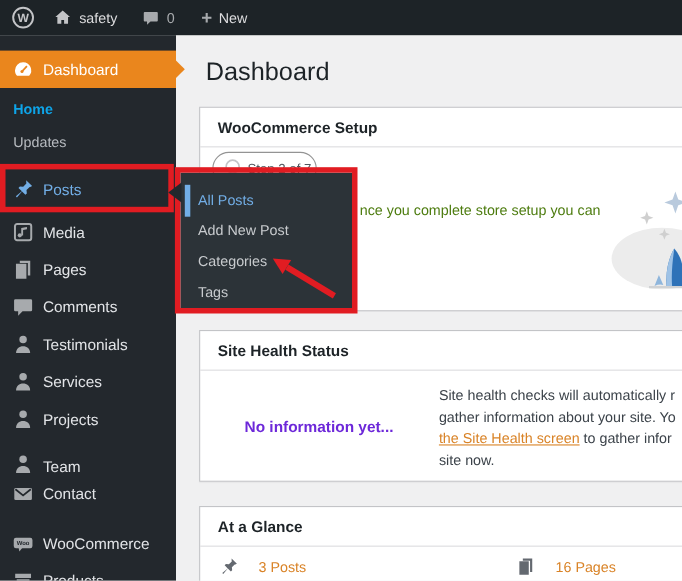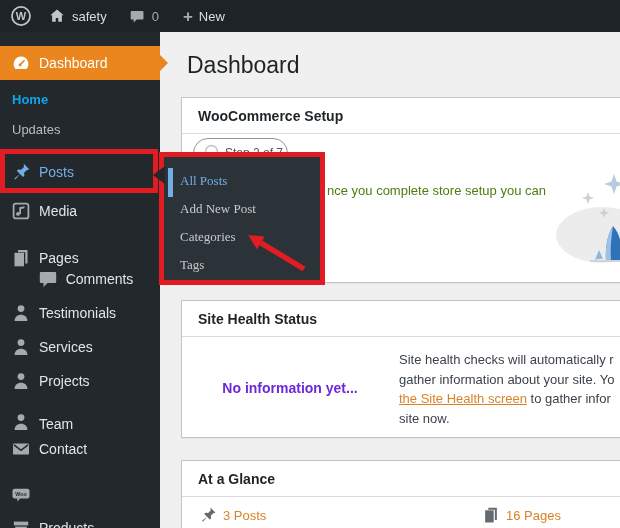--- a/index.html
+++ b/index.html
@@ -30,33 +30,33 @@
   .m-dashboard::after {
     content:""; position:absolute; right:-8px; top:50%; margin-top:-8px;
     border-top:8px solid transparent; border-bottom:8px solid transparent; border-left:8px solid #ea861d;
   }
   .m-sub { padding-left:12px; font-size:13px; color:#b8bcc1; }
   .m-home { top:54px; height:26px; color:#0ea5e9; font-weight:bold; }
   .m-updates { top:84px; height:26px; }
   .m-posts { top:122px; height:36px; color:#72aee6; }
   .m-posts .micon { color:#72aee6; }
   .m-media { top:162px; height:34px; }
-  .m-pages { top:209px; height:34px; }
-  .m-comments { top:230px; height:34px;justify-content:center; }
+  .m-pages { top:196px; height:34px; }
+  .m-comments { top:230px; height:34px; }
   .m-testimonials { top:264px; height:34px; }
   .m-services { top:298px; height:34px; }
   .m-projects { top:332px; height:34px; }
   .m-team { top:366px; height:34px;align-items:flex-end; }
   .m-contact { top:400px; height:34px; }
   .m-woocommerce { top:445px; height:34px; }
   .m-products { top:479px; height:34px; }
 
   
   .flyout { position:absolute; left:164px; top:157px; width:156px; height:123px; background:#2c3338; z-index:5; }
-  .flyout-item { position:absolute; left:16px; height:28px; display:flex; align-items:center; font-size:13px; color:#c8cbce; cursor:pointer; white-space:nowrap;font-family:Liberation Serif, serif; }
+  .flyout-item { position:absolute; left:16px; height:28px; display:flex; align-items:center; font-size:13px; color:#c8cbce; cursor:pointer; white-space:nowrap; }
   .fi-0 { top:10px; color:#72aee6; }
   .fi-1 { top:38px; }
   .fi-2 { top:66px; }
   .fi-3 { top:94px; }
   .flyout-bar { position:absolute; left:4px; top:11px; width:5px; height:29px; background:#72aee6; }
   .flyout-notch {
     position:absolute; left:153px; top:166px; width:0; height:0; z-index:12;
     border-top:9px solid transparent; border-bottom:9px solid transparent; border-right:12px solid #23282d;
   }
 
@@ -74,26 +74,26 @@
     display:flex; align-items:center; gap:6px; padding:0 10px;
     font-size:12px; color:#50575e; white-space:nowrap; z-index:2;
   }
   .woo-fragment { position:absolute; left:145px; top:85px; font-size:13px; color:#4d7c0f; white-space:nowrap; }
   .woo-illustration { position:absolute; left:364px; top:68px; width:96px; height:112px; }
 
   .health-left { position:absolute; left:8px; top:37px; width:200px; height:100px; display:flex; align-items:center; justify-content:center; font-size:14px; font-weight:bold; color:#6d28d9; }
   .health-right { position:absolute; left:217px; top:49px; font-size:13px; line-height:19.5px; color:#3c434a; white-space:nowrap; }
   .health-link { color:#d98327; text-decoration:underline; cursor:pointer; }
 
-  .glance-item { position:absolute; display:flex; align-items:center; gap:6px; top:45px; }
+  .glance-item { position:absolute; display:flex; align-items:center; gap:18px; top:45px; }
   .glance-item .gicon { width:18px; height:18px; color:#646970; }
   .glance-item .gicon svg { width:18px; height:18px; display:block; }
   .glance-link { color:#d98327; font-size:13px; cursor:pointer; }
   .gi-posts { left:17px; }
-  .gi-pages { left:300px; }
+  .gi-pages { left:287px; }
 
   
   .anno-box { position:absolute; border:5px solid #e11c22; z-index:10; pointer-events:none; }
   .anno-posts { left:0; top:149px; width:158px; height:44px; }
   .anno-flyout { left:159px; top:152px; width:166px; height:133px; }
   .anno-arrow { position:absolute; left:238px; top:226px; width:80px; height:50px; z-index:11; pointer-events:none; }
 </style>
 </head>
 <body>
 
@@ -240,20 +240,21 @@
     </div>
 
     <div class="mrow m-woocommerce">
       <span class="micon">
         <svg viewBox="0 0 20 20">
             <rect x="1.5" y="4.8" width="17" height="9.6" rx="2" fill="currentColor"></rect>
             <path d="M6 14.2l.6 3.2 2.6-3.2z" fill="currentColor"></path>
             <text x="10" y="11.9" text-anchor="middle" font-size="5.4" font-weight="bold" fill="#23282d" font-family="Liberation Sans, sans-serif">Woo</text>
           </svg>
       </span>
+      <span>WooCommerce</span>
     </div>
 
     <div class="mrow m-products">
       <span class="micon">
         <svg viewBox="0 0 20 20" fill="currentColor">
             <path d="M2.8 3.6h14.4v3.8H2.8z"></path>
             <path d="M4.2 8.6h11.6V17H4.2z"></path>
           </svg>
       </span>
       <span>Products</span>

